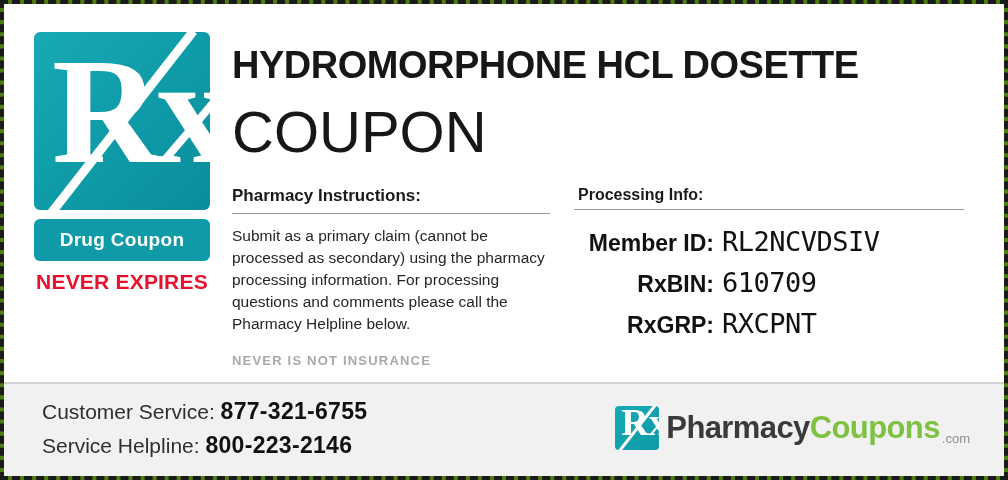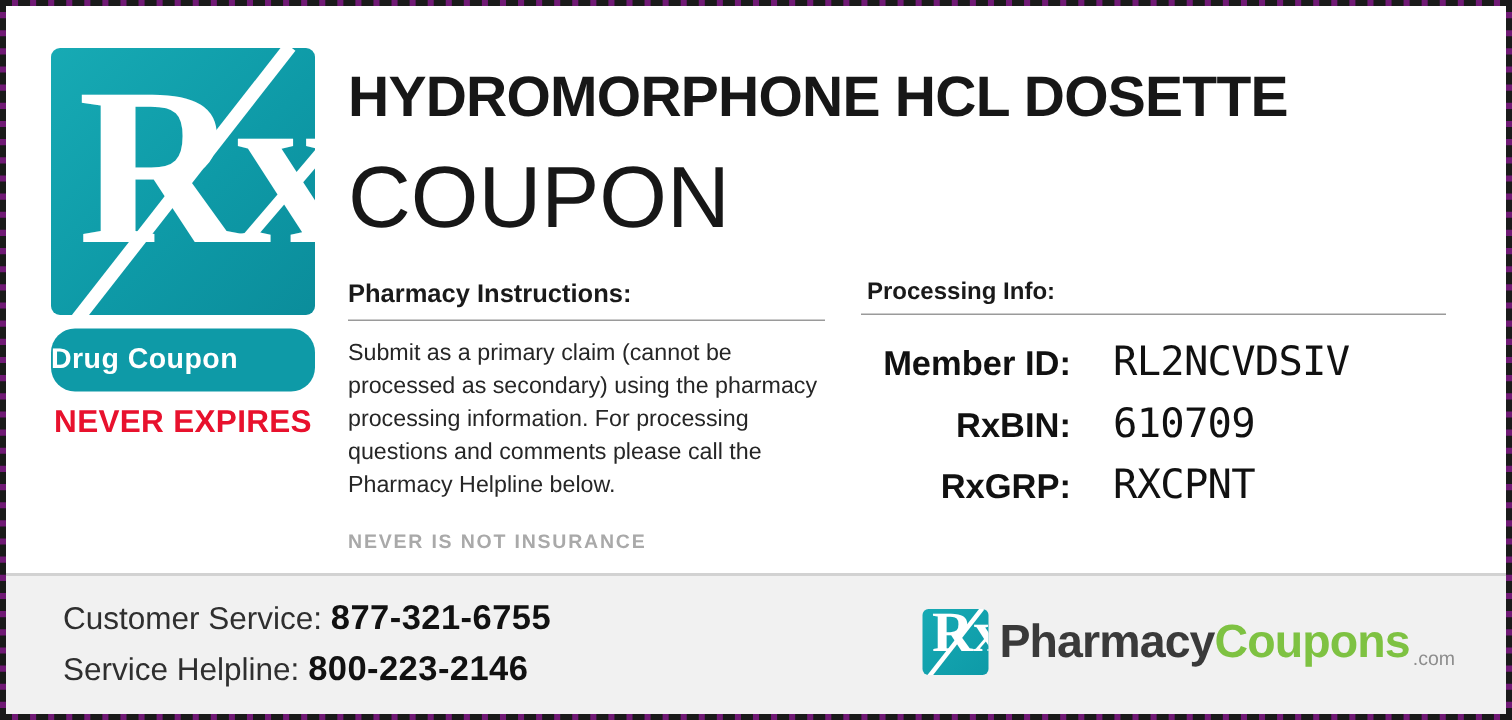--- a/index.html
+++ b/index.html
@@ -6,21 +6,21 @@
   html, body {
     margin: 0; padding: 0;
     width: 1008px; height: 480px;
     font-family: "Liberation Sans", sans-serif;
     background: #ffffff;
   }
   .coupon {
     position: relative;
     width: 1008px;
     height: 480px;
-    background: #701a75;
+    background: #4d7c0f;
     border: 4px dashed #1a1a1a;
     overflow: hidden;
   }
   .top-area {
     position: relative;
     height: 378px;
     background: #ffffff;
   }
   
   .logo-block {
@@ -56,24 +56,24 @@
     top: 86px;
     left: -28px;
     transform: rotate(-52deg);
     transform-origin: center;
   }
   .drug-coupon-bar {
     margin-top: 9px;
     width: 176px;
     height: 42px;
     background: #0e9aa7;
-    border-radius: 16px;
+    border-radius: 6px;
     display: flex;
     align-items: center;
-    justify-content: flex-start;
+    justify-content: center;
   }
   .drug-coupon-bar span {
     color: #ffffff;
     font-size: 19px;
     font-weight: bold;
     letter-spacing: .3px;
   }
   .never-expires {
     margin-top: 9px;
     width: 176px;
@@ -149,21 +149,20 @@
     border-bottom: 1px solid #9a9a9a;
     width: 390px;
   }
   .proc-rows { margin-top: 16px; }
   .proc-row {
     display: flex;
     align-items: baseline;
     justify-content: flex-start;
     margin-bottom: 10px;
     width: 390px;
-    gap: 20px;
   }
   .proc-label {
     font-size: 23px;
     font-weight: bold;
     color: #111111;
     text-align: right;
     width: 148px;
     padding-right: 8px;
     white-space: nowrap;
   }

